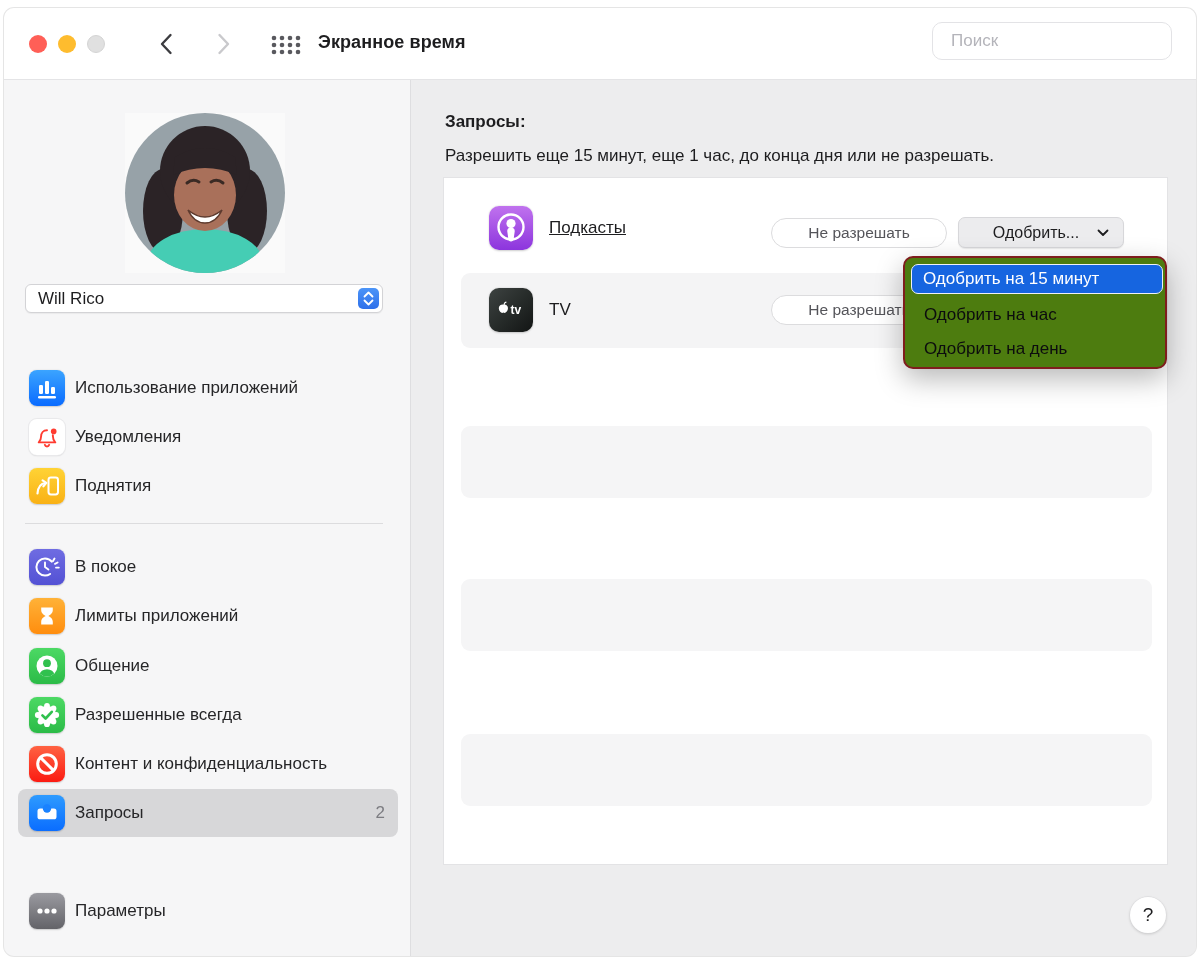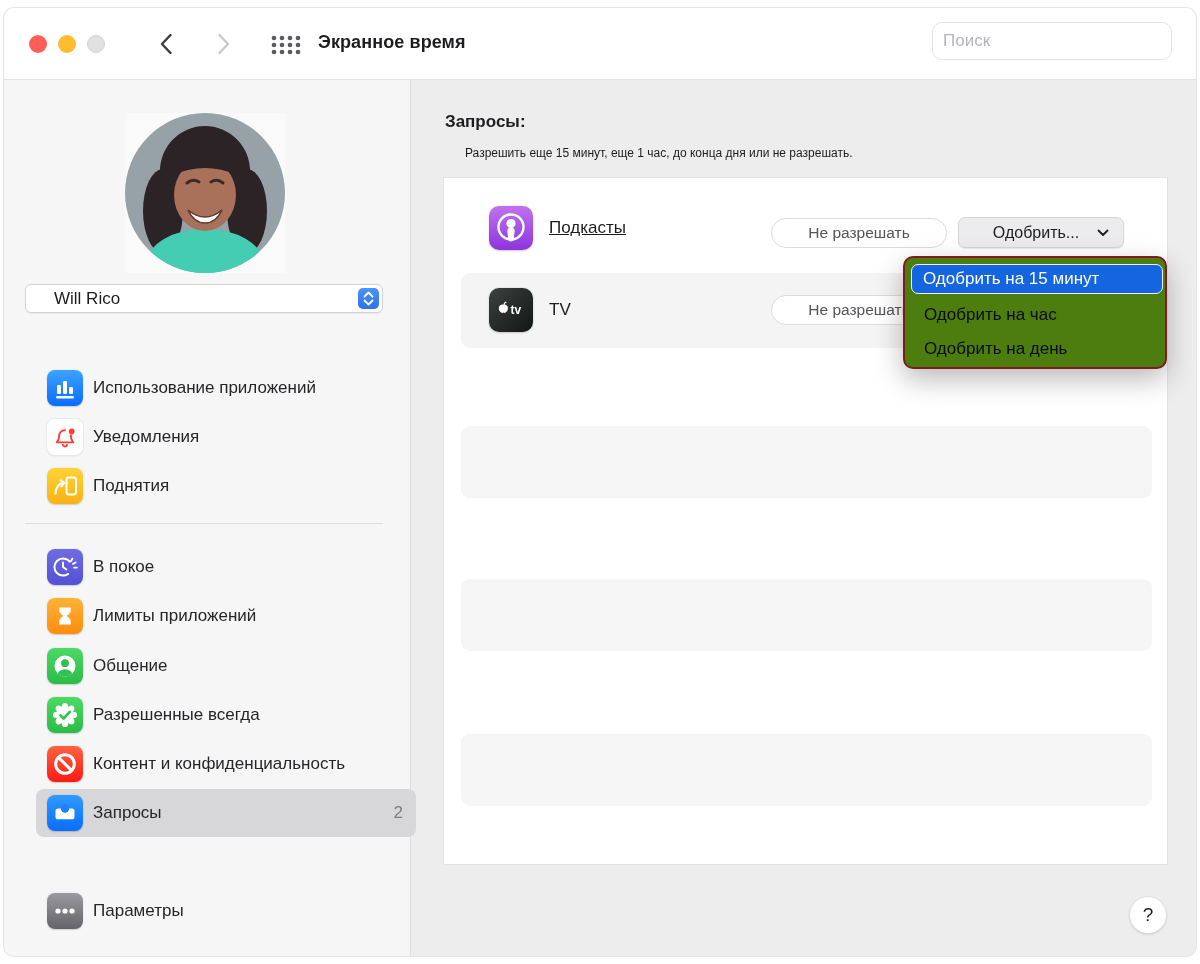--- a/index.html
+++ b/index.html
@@ -11,52 +11,52 @@
   .light { position:absolute; top:27px; width:18px; height:18px; border-radius:50%; }
   .light.red { left:25px; background:#ff5f57; }
   .light.yellow { left:54px; background:#febc2e; }
   .light.gray { left:83px; background:#e0e0e0; border:1px solid #d4d4d4; }
   .navbtn { position:absolute; top:22px; width:28px; height:28px; display:flex; align-items:center; justify-content:center; }
   .navbtn.back { left:148px; }
   .navbtn.fwd  { left:206px; }
   .gridbtn { position:absolute; left:264px; top:24px; width:36px; height:26px; display:flex; align-items:center; justify-content:center; }
   .win-title { position:absolute; left:314px; top:24px; font-size:18px; font-weight:700; color:#1d1d1f; letter-spacing:.1px; }
   .searchbox { position:absolute; right:24px; top:14px; width:240px; height:38px; border:1px solid #e3e3e6; border-radius:10px; background:#fff; display:flex; align-items:center; padding:0 10px; }
-  .searchbox input { border:none; outline:none; flex:1; font-size:17px; color:#c2410c; margin-left:0; font-family:inherit; background:transparent; }
+  .searchbox input { border:none; outline:none; flex:1; font-size:17px; color:#c2410c; margin-left:8px; font-family:inherit; background:transparent; }
   .searchbox input::placeholder { color:#b4b4ba; }
 
   
   .sidebar { position:absolute; left:0; top:72px; bottom:0; width:407px; background:#f6f6f7; border-right:1px solid #dedee0; z-index:2; }
   .avatar-tile { position:absolute; left:121px; top:33px; width:160px; height:160px; background:#fafafa; }
   .avatar-tile svg { display:block; }
-  .user-select { position:absolute; left:21px; top:204px; width:358px; height:29px; background:#fff; border:1px solid #d3d3d6; border-radius:6px; box-shadow:0 1px 1px rgba(0,0,0,0.05); display:flex; align-items:center; padding-left:28px; }
+  .user-select { position:absolute; left:21px; top:204px; width:358px; height:29px; background:#fff; border:1px solid #d3d3d6; border-radius:6px; box-shadow:0 1px 1px rgba(0,0,0,0.05); display:flex; align-items:center; padding-left:12px; }
   .user-select .uname { font-size:17px; color:#1d1d1f; }
   .stepper { position:absolute; right:3px; top:3px; width:21px; height:21px; border-radius:5px; background:linear-gradient(#4b94f8,#2e70ea); display:flex; flex-direction:column; align-items:center; justify-content:center; gap:1px; }
 
-  .side-item { position:absolute; left:32px; width:380px; height:48px; display:flex; align-items:center; border-radius:8px;text-align:center; }
+  .side-item { position:absolute; left:14px; width:380px; height:48px; display:flex; align-items:center; border-radius:8px;text-align:center; }
   .side-item.selected { background:#d7d7d9; }
   .sicon { width:36px; height:36px; border-radius:8px; margin-left:11px; flex:0 0 auto; display:flex; align-items:center; justify-content:center; box-shadow:0 0.5px 1.5px rgba(0,0,0,0.18); }
   .side-label { margin-left:10px; font-size:17px; color:#262628; white-space:nowrap; }
   .side-badge { margin-left:auto; margin-right:13px; font-size:17px; color:#7c7c81; }
   .side-divider { position:absolute; left:21px; top:443px; width:358px; height:1px; background:#dcdcde; }
 
   .ic-appusage { background:linear-gradient(#3ba4ff,#0a6bff); }
   .ic-notif    { background:#ffffff; box-shadow:0 0 0 1px #e9e9eb,0 0.5px 1.5px rgba(0,0,0,0.15); }
   .ic-pickups  { background:linear-gradient(#ffd335,#f9b115); }
   .ic-downtime { background:linear-gradient(#6f6ce2,#5351d4); }
   .ic-limits   { background:linear-gradient(#ffb238,#ff8d0e); }
   .ic-green    { background:linear-gradient(#4cd964,#2bbb47); }
   .ic-content  { background:linear-gradient(#ff6242,#fb1b12); }
   .ic-requests { background:linear-gradient(#2e9bff,#0a6dff); }
   .ic-options  { background:linear-gradient(#9a9aa0,#636368); }
 
   
   .main { position:absolute; left:407px; top:72px; right:0; bottom:0; background:#ededee; }
   .main-heading { position:absolute; left:34px; top:32px; font-size:17px; font-weight:600; color:#1d1d1f; }
-  .main-desc { position:absolute; left:34px; top:66px; font-size:12px; color:#1d1d1f;margin-left:20px; }
+  .main-desc { position:absolute; left:34px; top:66px; font-size:17px; color:#1d1d1f; }
   .panel { position:absolute; left:32px; top:97px; width:725px; height:688px; background:#fff; border:1px solid #e3e3e5; }
   .req-row-bg { position:absolute; left:17px; width:691px; border-radius:9px; background:#f4f4f5; }
   .row-tv-bg { top:95px; height:75px; }
   .empty-1 { top:248px; height:72px; background:#f5f5f6; }
   .empty-2 { top:401px; height:72px; background:#f5f5f6; }
   .empty-3 { top:556px; height:72px; background:#f5f5f6; }
   .appicon { position:absolute; width:44px; height:44px; border-radius:10px; overflow:hidden; box-shadow:0 0.5px 2px rgba(0,0,0,0.2); }
   .appicon.podcasts { left:45px; top:28px; background:linear-gradient(#c072ee,#8c35dd); }
   .appicon.tv { left:45px; top:110px; background:linear-gradient(135deg,#3d4341,#121514); }
   .app-label { position:absolute; font-size:17px; color:#1d1d1f; }

